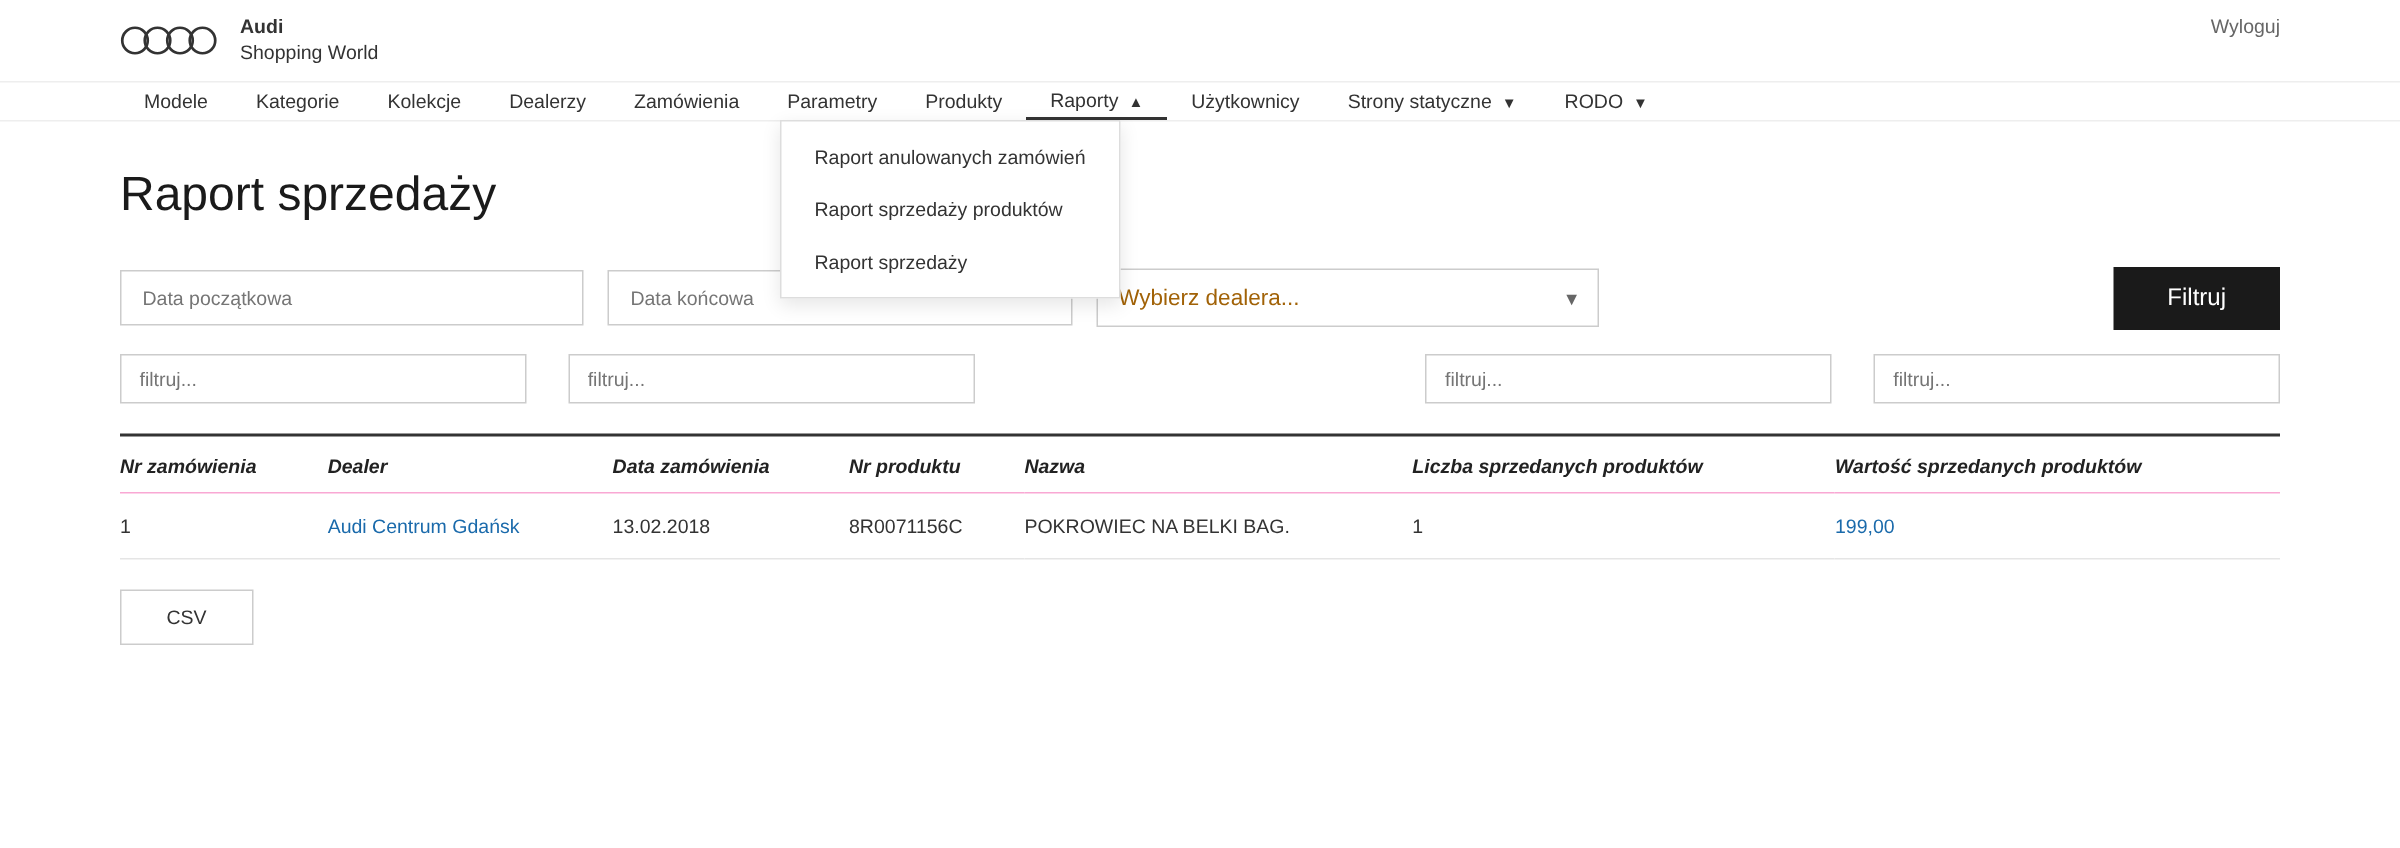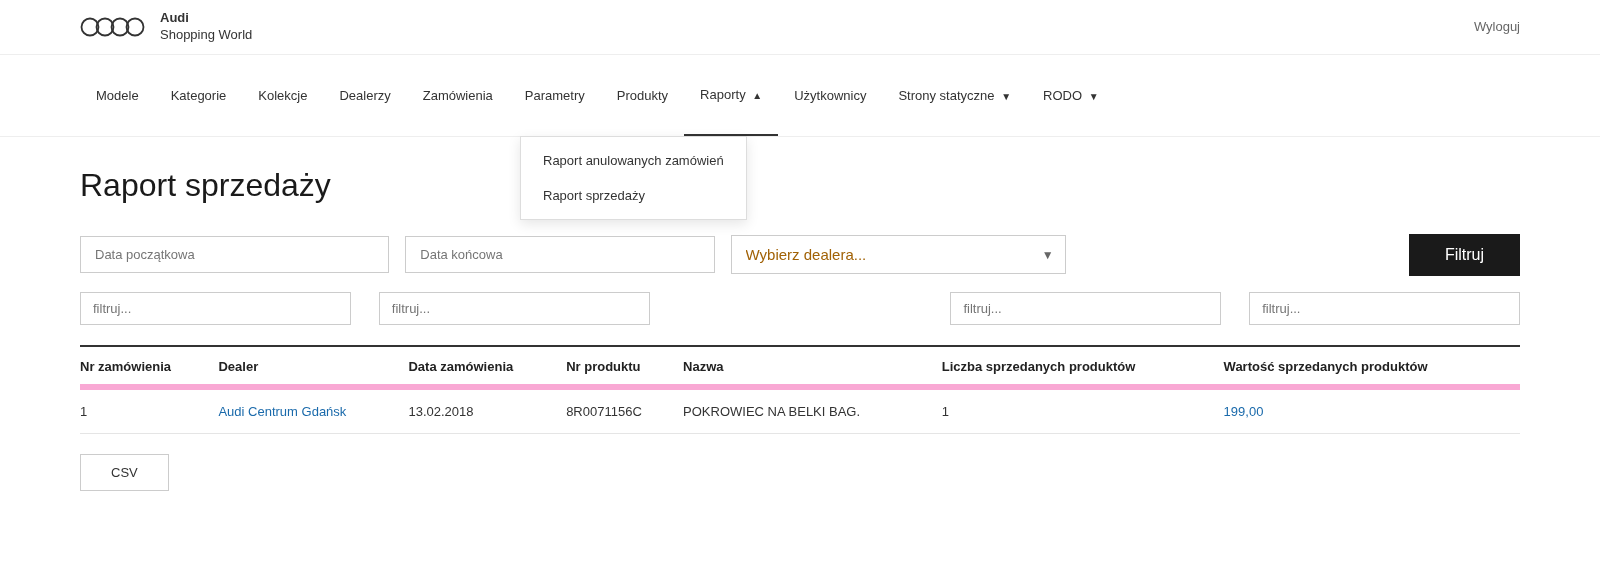--- a/index.html
+++ b/index.html
@@ -1,21 +1,21 @@
 <!DOCTYPE html>
 <html><head>
   <meta charset="utf-8">
   <style>
     * { box-sizing: border-box; margin: 0; padding: 0; }
     body { font-family: Arial, sans-serif; font-size: 14px; color: #333; background: #fff; }
 
     
     .header {
       display: flex;
-      align-items: center;
+      align-items: flex-start;
       justify-content: space-between;
       padding: 10px 80px;
       border-bottom: 1px solid #eee;
     }
     .logo-area {
       display: flex;
       align-items: center;
       gap: 12px;
     }
     .logo-text { font-size: 13px; line-height: 1.3; color: #333; }
@@ -25,21 +25,21 @@
     
     .nav {
       display: flex;
       align-items: center;
       padding: 0 80px;
       border-bottom: 1px solid #eee;
       gap: 0;
       position: relative;
     }
     .nav-item {
-      padding: 32px 16px;
+      padding: 4px 16px;
       font-size: 13px;
       color: #333;
       cursor: pointer;
       white-space: nowrap;
       position: relative;
     }
     .nav-item.active {
       border-bottom: 2px solid #333;
       font-weight: 500;
     }
@@ -146,21 +146,22 @@
     
     .table-container {
       border-top: 2px solid #333;
       margin-bottom: 20px;
     }
     table {
       width: 100%;
       border-collapse: collapse;
     }
     thead tr {
-      border-bottom: 6px solid #f9a8d4;
+      border-bottom: 1px solid #f9a8d4;
+      font-style: italic;
     }
     th {
       text-align: left;
       padding: 12px 8px 10px 0;
       font-size: 13px;
       font-weight: 600;
       color: #222;
       vertical-align: bottom;
     }
     td {
@@ -224,20 +225,21 @@
     <span>Strony statyczne</span>
     <span class="chevron">▼</span>
   </span>
   <span class="nav-item">
     <span>RODO</span>
     <span class="chevron">▼</span>
   </span>
 
   <div class="dropdown-overlay">
     <div class="dropdown-item">Raport anulowanych zamówień</div>
+    <div class="dropdown-item">Raport sprzedaży produktów</div>
     <div class="dropdown-item">Raport sprzedaży</div>
   </div>
 </nav>
 
 <div class="main">
   <h1 class="page-title">Raport sprzedaży</h1>
 
   
   <div class="filter-row">
     <input class="filter-input" type="text" placeholder="Data początkowa" style="">

